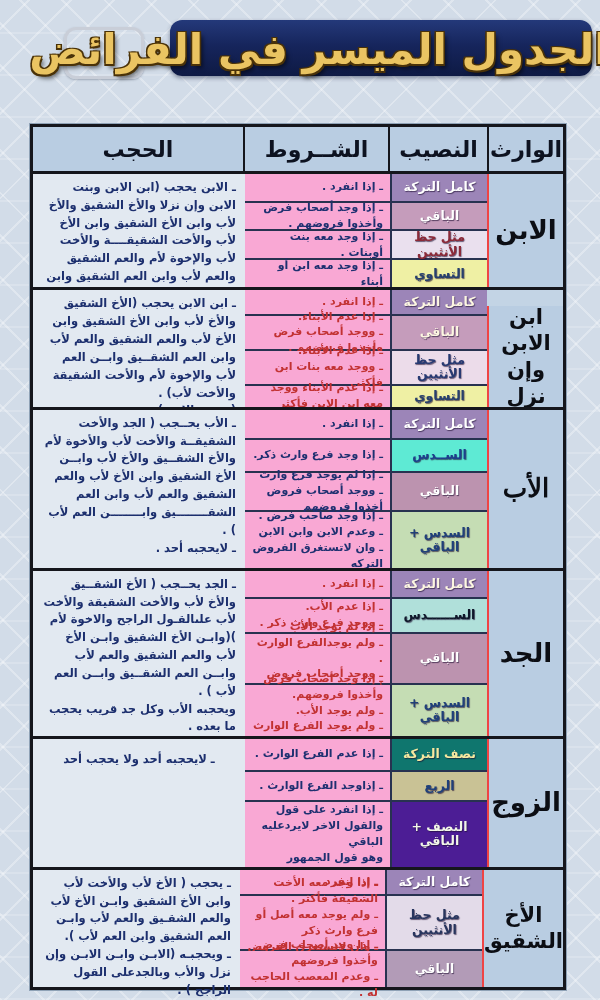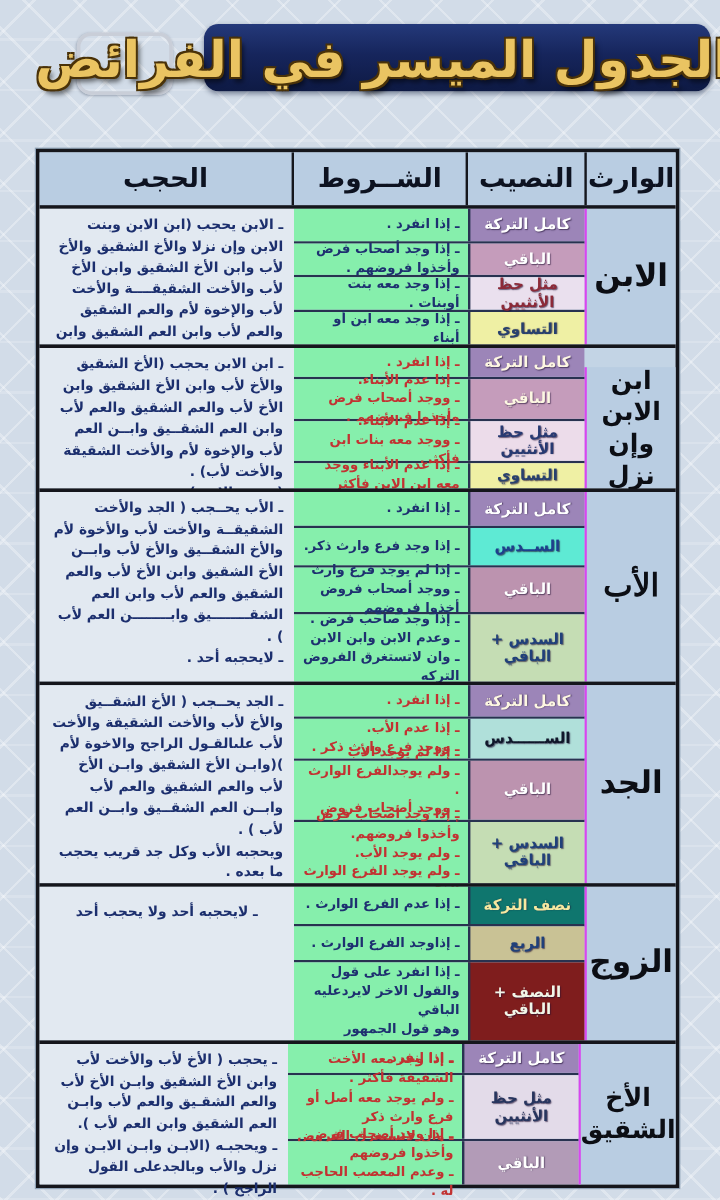--- a/index.html
+++ b/index.html
@@ -53,36 +53,36 @@
   }
   .th{display:flex;align-items:center;justify-content:center;}
   .th-heir{flex:0 0 74px;border-left:2px solid #15161c;}
   .th-share{flex:0 0 97px;border-left:2px solid #15161c;}
   .th-cond{flex:0 0 143px;border-left:2px solid #15161c;}
   .th-block{flex:1 1 auto;border-radius:20px;}
   .rows{display:flex;flex-direction:column;flex:1 1 auto;min-height:0;}
   .heir-row{display:flex;flex-direction:row;min-height:0;border-top:3px solid #15161c;}
   .heir-row:first-child{border-top:none;}
   .heir-cell{
-    flex:0 0 74px;border-left:2px solid #d946ef;background:#b9cde2;
+    flex:0 0 74px;border-left:2px solid #ef4444;background:#b9cde2;
     display:flex;align-items:center;justify-content:center;text-align:center;
     font-weight:bold;color:#0c0e14;line-height:1.25;white-space:pre-line;
   }
   .entries-col{flex:0 0 242px;display:flex;flex-direction:column;min-height:0;}
   .entry{display:flex;flex-direction:row;border-bottom:2px solid #283250;min-height:0;}
   .entry:last-child{border-bottom:none;}
   .share-cell{
     flex:0 0 97px;border-left:2px solid #283250;
     display:flex;align-items:center;justify-content:center;text-align:center;
     font-weight:bold;font-size:12.5px;padding:1px 2px;box-sizing:border-box;
     text-shadow:0.7px 0.7px 1px rgba(30,15,50,.65);
     line-height:1.15;
   }
   .cond-cell{
-    flex:1 1 auto;background:#86efac;
+    flex:1 1 auto;background:#f9a8d4;
     display:flex;align-items:center;justify-content:flex-start;
     font-weight:bold;font-size:11px;line-height:1.45;
     padding:4px 7px;white-space:pre-line;text-align:right;box-sizing:border-box;
   }
   .blocking-cell{
     flex:1 1 auto;background:#e2e9f1;
     font-weight:bold;font-size:11.5px;line-height:1.55;color:#1c2f6e;
     padding:5px 9px;white-space:pre-line;text-align:right;box-sizing:border-box;
     display:flex;flex-direction:column;justify-content:flex-start;
   }
@@ -213,21 +213,21 @@
           <div class="entries-col">
             <div class="entry" style="flex: 33 1 0%;">
               <div class="share-cell" style="background: #0f766e; color: rgb(246, 233, 160);">نصف التركة</div>
               <div class="cond-cell" style="color: rgb(30, 48, 112);">ـ إذا عدم الفرع الوارث .</div>
             </div>
             <div class="entry" style="flex: 30 1 0%;">
               <div class="share-cell" style="background: rgb(201, 194, 149); color: rgb(32, 64, 122);">الربع</div>
               <div class="cond-cell" style="color: rgb(30, 48, 112);">ـ إذاوجد الفرع الوارث .</div>
             </div>
             <div class="entry" style="flex: 69 1 0%;">
-              <div class="share-cell" style="background: #7f1d1d; color: rgb(242, 246, 232);">النصف + الباقي</div>
+              <div class="share-cell" style="background: #4c1d95; color: rgb(242, 246, 232);">النصف + الباقي</div>
               <div class="cond-cell" style="color: rgb(30, 48, 112);">ـ إذا انفرد على قول
 والقول الاخر لايردعليه الباقي
 وهو قول الجمهور</div>
             </div>
           </div>
           <div class="blocking-cell" style="justify-content: flex-start; padding-top: 12px; text-align: center;">ـ لايحجبه أحد ولا يحجب أحد</div>
         </div>
         <div class="heir-row" style="flex: 121 1 0%;">
           <div class="heir-cell" style="font-size: 21px;">الأخ
 الشقيق</div>

